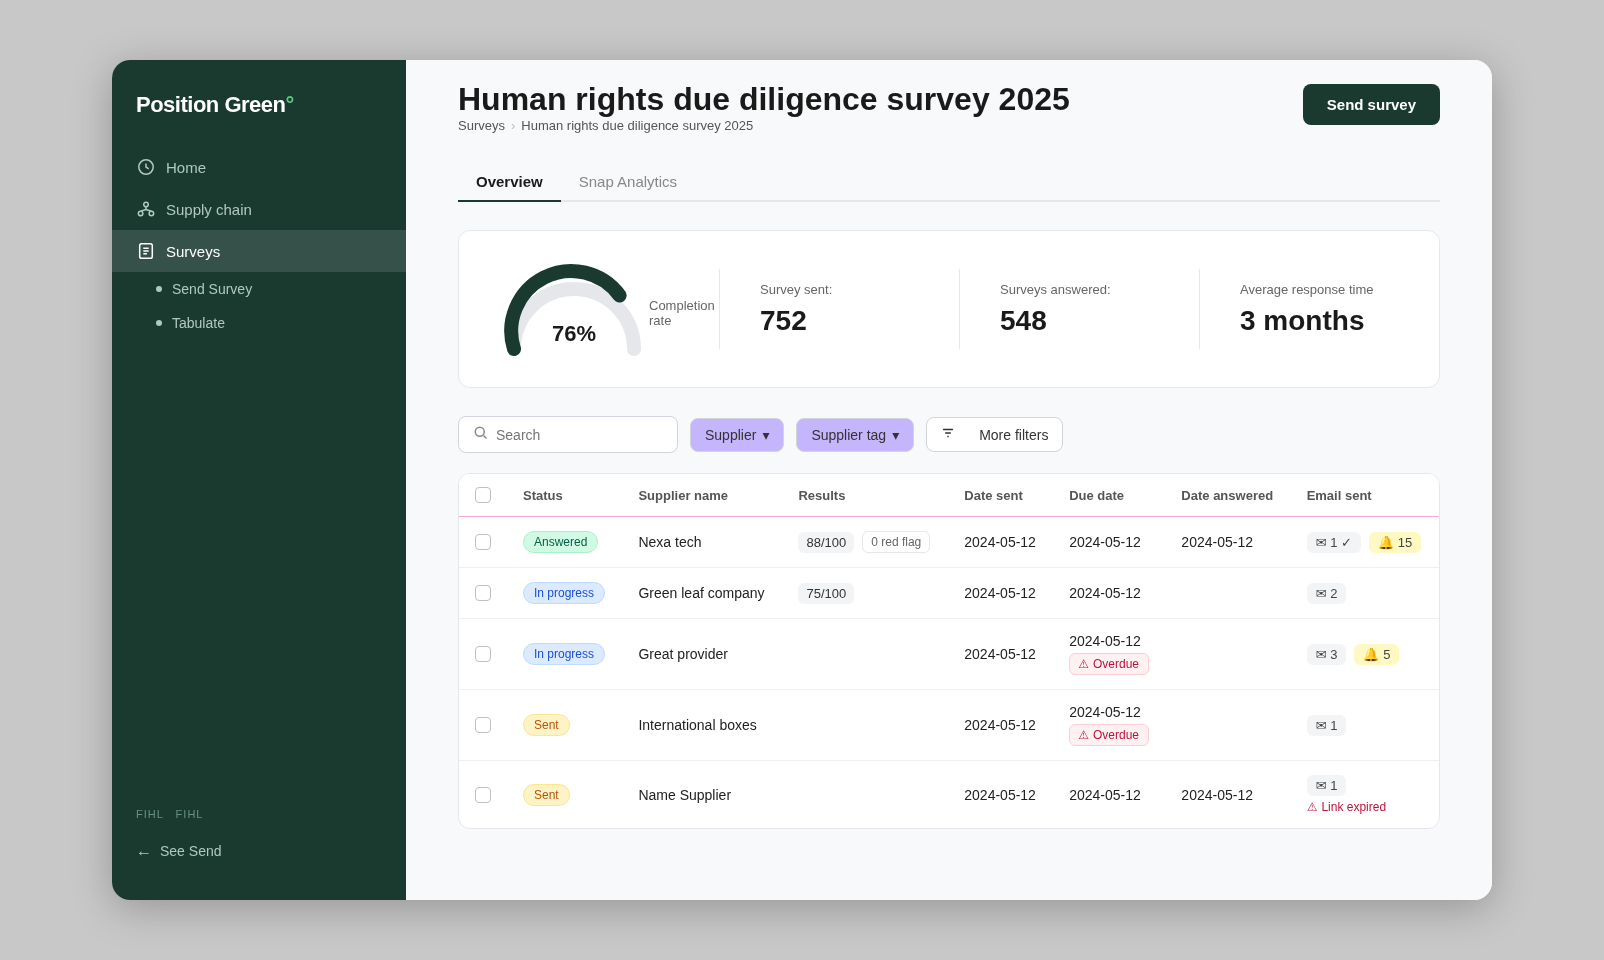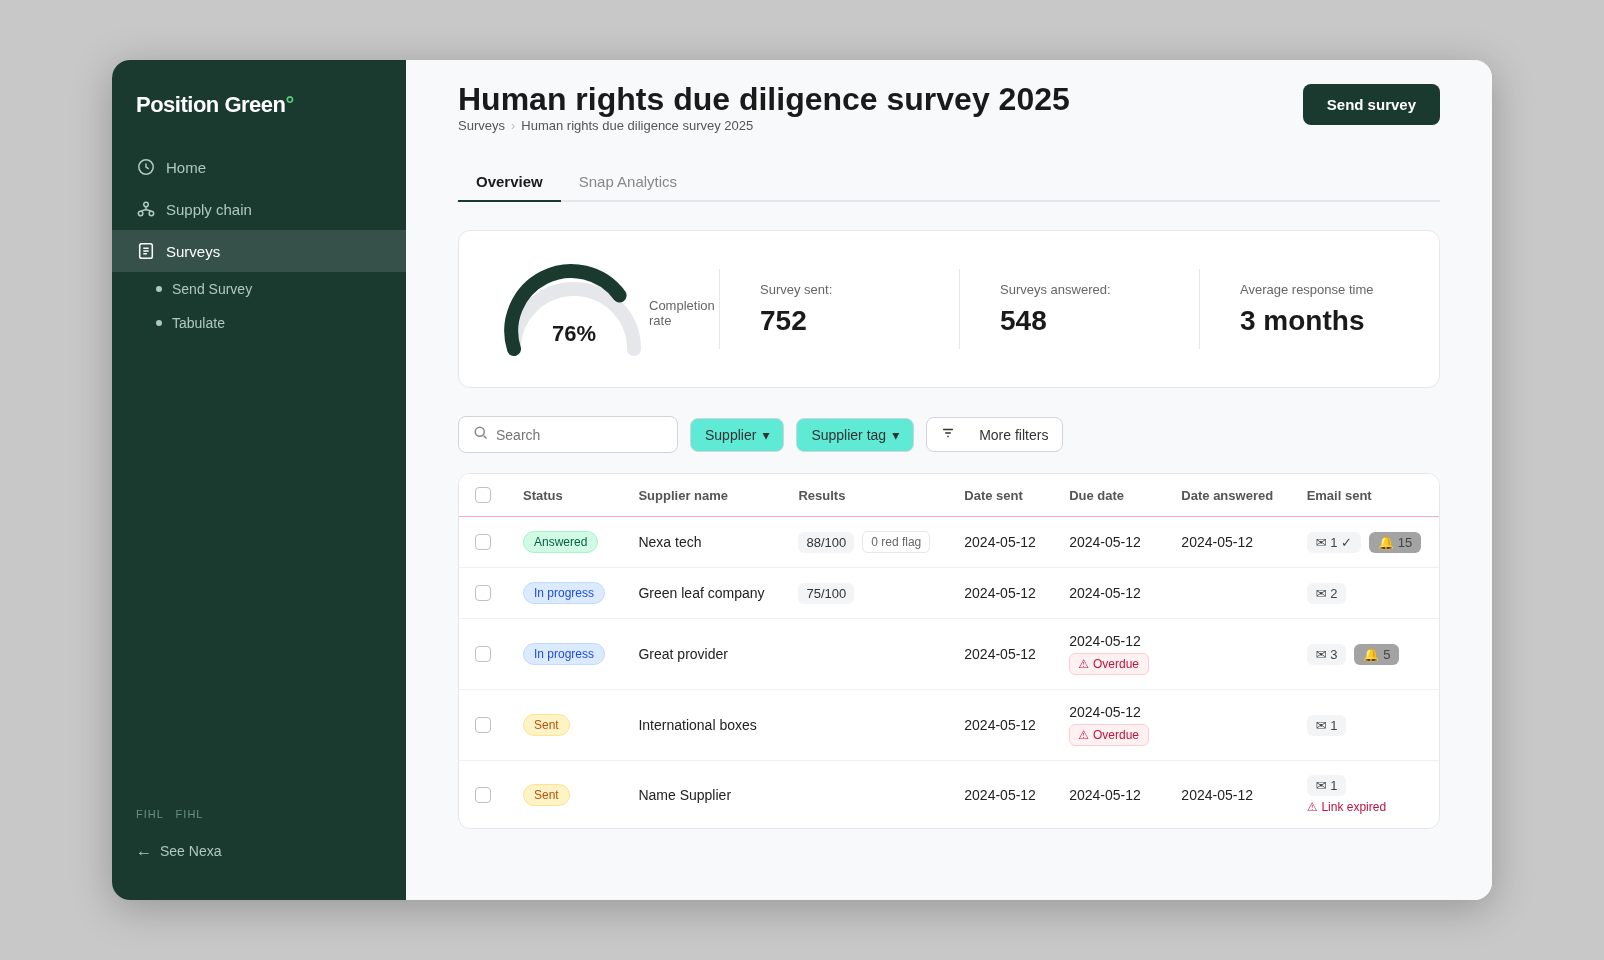--- a/index.html
+++ b/index.html
@@ -232,21 +232,21 @@
       background: transparent;
       width: 100%;
     }
     .search-icon-svg { color: #888; }
     .filter-btn {
       display: flex;
       align-items: center;
       gap: 6px;
       border: 1px solid #d1d5db;
       border-radius: 8px;
-      background: #5eead4;
+      background: #c4b5fd;
       padding: 8px 14px;
       font-size: 14px;
       color: #333;
       cursor: pointer;
     }
     .more-filters-btn {
       display: flex;
       align-items: center;
       gap: 24px;
       border: 1px solid #d1d5db;
@@ -365,21 +365,21 @@
       background: #f3f4f6;
       border-radius: 6px;
       padding: 3px 9px;
       font-size: 13px;
       color: #444;
     }
     .notif-badge {
       display: flex;
       align-items: center;
       gap: 4px;
-      background: #a3a3a3;
+      background: #fef9c3;
       border-radius: 6px;
       padding: 3px 9px;
       font-size: 13px;
       color: #444;
     }
     .link-expired {
       display: flex;
       align-items: center;
       gap: 4px;
       color: #be123c;
@@ -442,21 +442,21 @@
     </div>
 
     <div class="fihl-label">
       <span>FIHL</span>
       &nbsp;
       <span>FIHL</span>
     </div>
 
     <div class="sidebar-footer">
       <span style="font-size:16px;">←</span>
-      <span>See Nexa</span>
+      <span>See Send</span>
     </div>
   </nav>
 
   <main class="main">
 
     <div class="main-header">
       <div>
         <h1 class="page-title">Human rights due diligence survey 2025</h1>
         <div class="breadcrumb">
           <span>Surveys</span>

